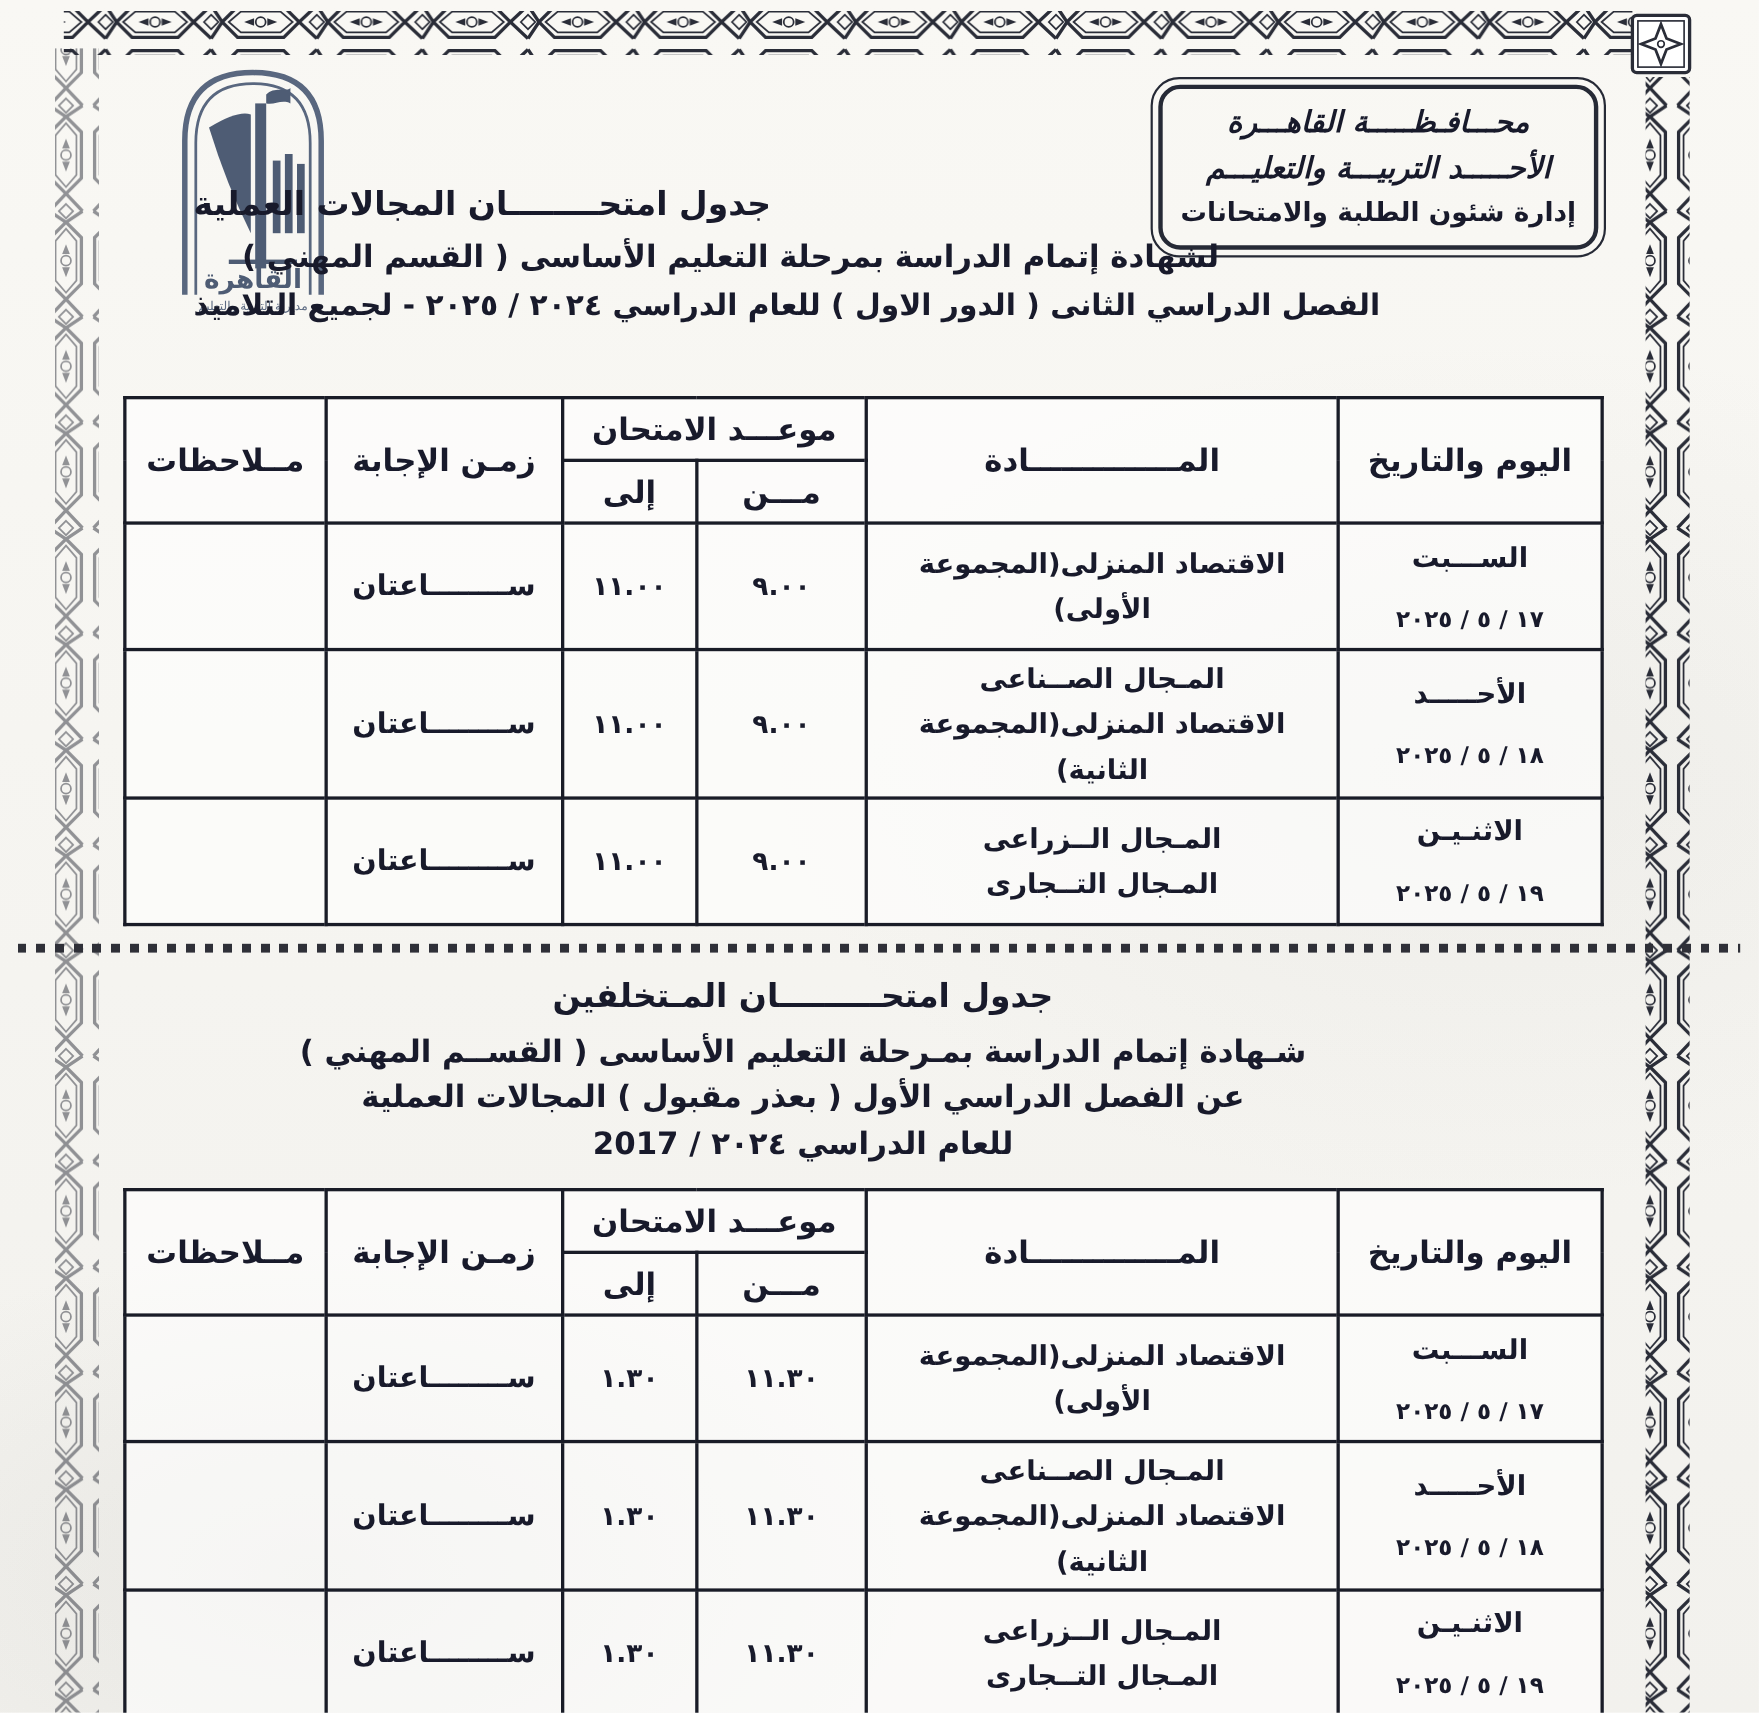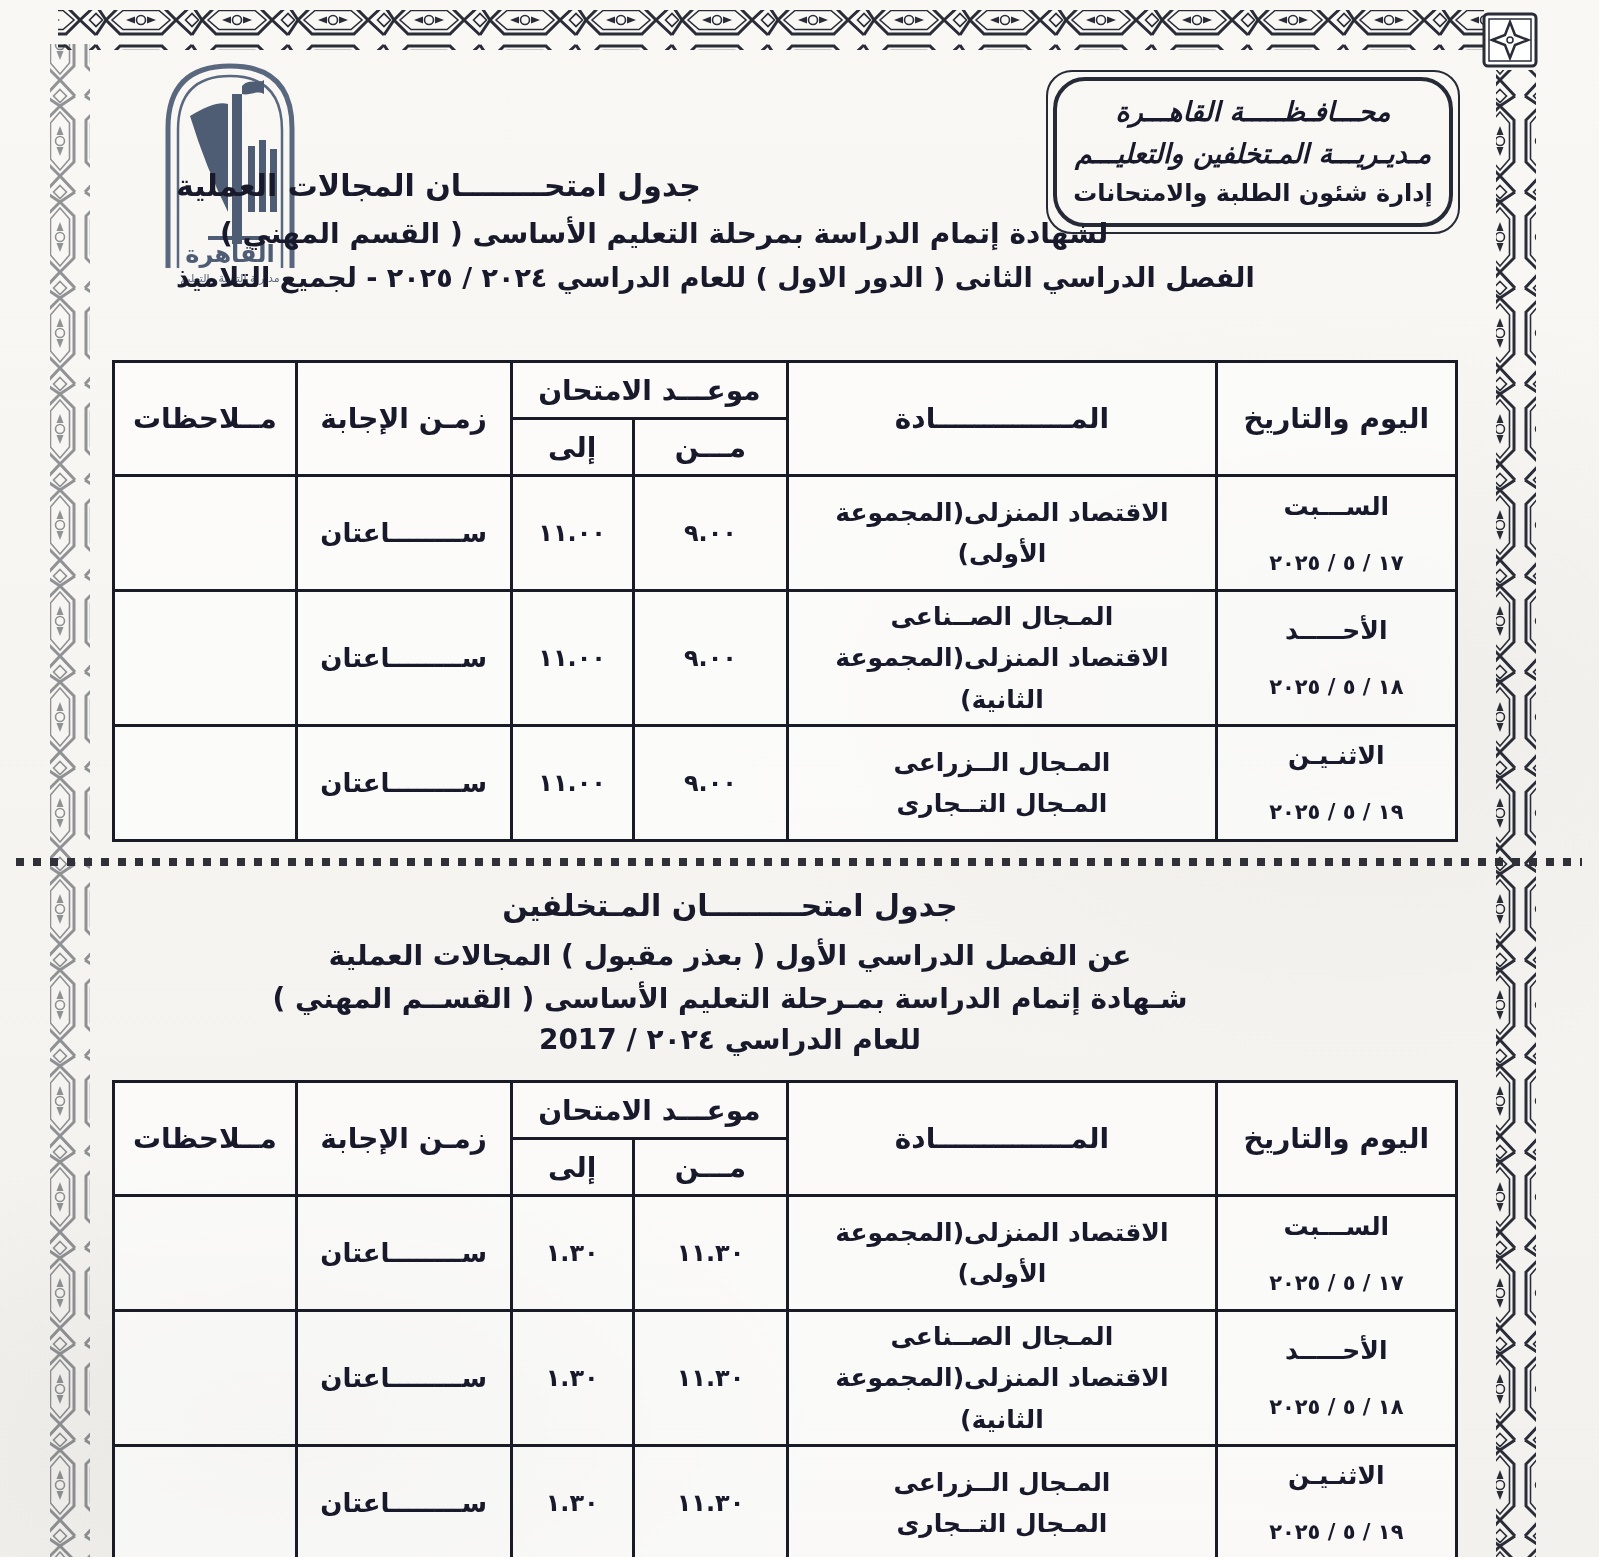--- a/index.html
+++ b/index.html
@@ -27,21 +27,21 @@
 
   
   .logo{ position:absolute; left:146px; top:50px; width:168px; height:240px; }
 
   
   .stamp{
     position:absolute; left:1046px; top:70px; width:414px;
     border:2px solid #262a36; border-radius:26px; padding:5px;
   }
   .stamp-inner{
-    border:4px solid #262a36; border-radius:32px;
+    border:4px solid #262a36; border-radius:20px;
     padding:10px 14px 12px; text-align:center;
   }
   .stamp-l1, .stamp-l2{ font-size:27px; font-weight:bold; font-style:italic; line-height:1.55; white-space:nowrap; }
   .stamp-l3{ font-size:24px; font-weight:bold; line-height:1.5; white-space:nowrap; }
 
   
   .titles1{ position:absolute; left:176px; top:168px; width:1200px; text-align:left; }
   .titles2{ position:absolute; left:130px; top:888px;  width:1200px; text-align:center; }
   .t-line{ font-weight:bold; white-space:nowrap; }
   .titles1 .l1{ font-size:30px; margin-bottom:14px; }
@@ -133,21 +133,21 @@
       <rect x="124" y="99" width="7" height="63"></rect>
       <rect x="62" y="186" width="62" height="4"></rect>
     </g>
     <text x="84" y="212" text-anchor="middle" font-size="24" font-weight="bold" fill="#4e5c74">القاهرة</text>
     <text x="84" y="232" text-anchor="middle" font-size="11" fill="#5c6a82">مديرية التربية والتعليم</text>
   </svg>
 
   <div class="stamp">
     <div class="stamp-inner">
       <div class="stamp-l1">محـــافـظـــــة القاهـــرة</div>
-      <div class="stamp-l2">مـديـريـــة المـتخلفين والتعليـــم</div>
+      <div class="stamp-l2">الأحـــــد التربيـــة والتعليـــم</div>
       <div class="stamp-l3">إدارة شئون الطلبة والامتحانات</div>
     </div>
   </div>
 
   <div class="titles1">
     <div class="t-line l1">جدول امتحــــــــان المجالات العملية</div>
     <div class="t-line l2">لشهادة إتمام الدراسة بمرحلة التعليم الأساسى ( القسم المهني )</div>
     <div class="t-line l3">الفصل الدراسي الثانى ( الدور الاول ) للعام الدراسي ٢٠٢٤ / ٢٠٢٥ - لجميع التلاميذ</div>
   </div>
 
@@ -216,22 +216,22 @@
         <td class="dur">ســــــــاعتان</td>
         <td></td>
       </tr>
     </tbody>
   </table>
 
   <div class="dash"></div>
 
   <div class="titles2">
     <div class="t-line l1">جدول امتحـــــــــان المـتخلفين</div>
+    <div class="t-line l3">شـهادة إتمام الدراسة بمـرحلة التعليم الأساسى ( القســم المهني )</div>
     <div class="t-line l2">عن الفصل الدراسي الأول ( بعذر مقبول ) المجالات العملية</div>
-    <div class="t-line l3">شـهادة إتمام الدراسة بمـرحلة التعليم الأساسى ( القســم المهني )</div>
     <div class="t-line l4">للعام الدراسي ٢٠٢٤ / 2017</div>
   </div>
 
   <table class="sched t2">
     <colgroup>
       <col style="width:17.9%">
         <col style="width:31.9%">
         <col style="width:11.5%">
       <col style="width:9.1%">
         <col style="width:16%">

